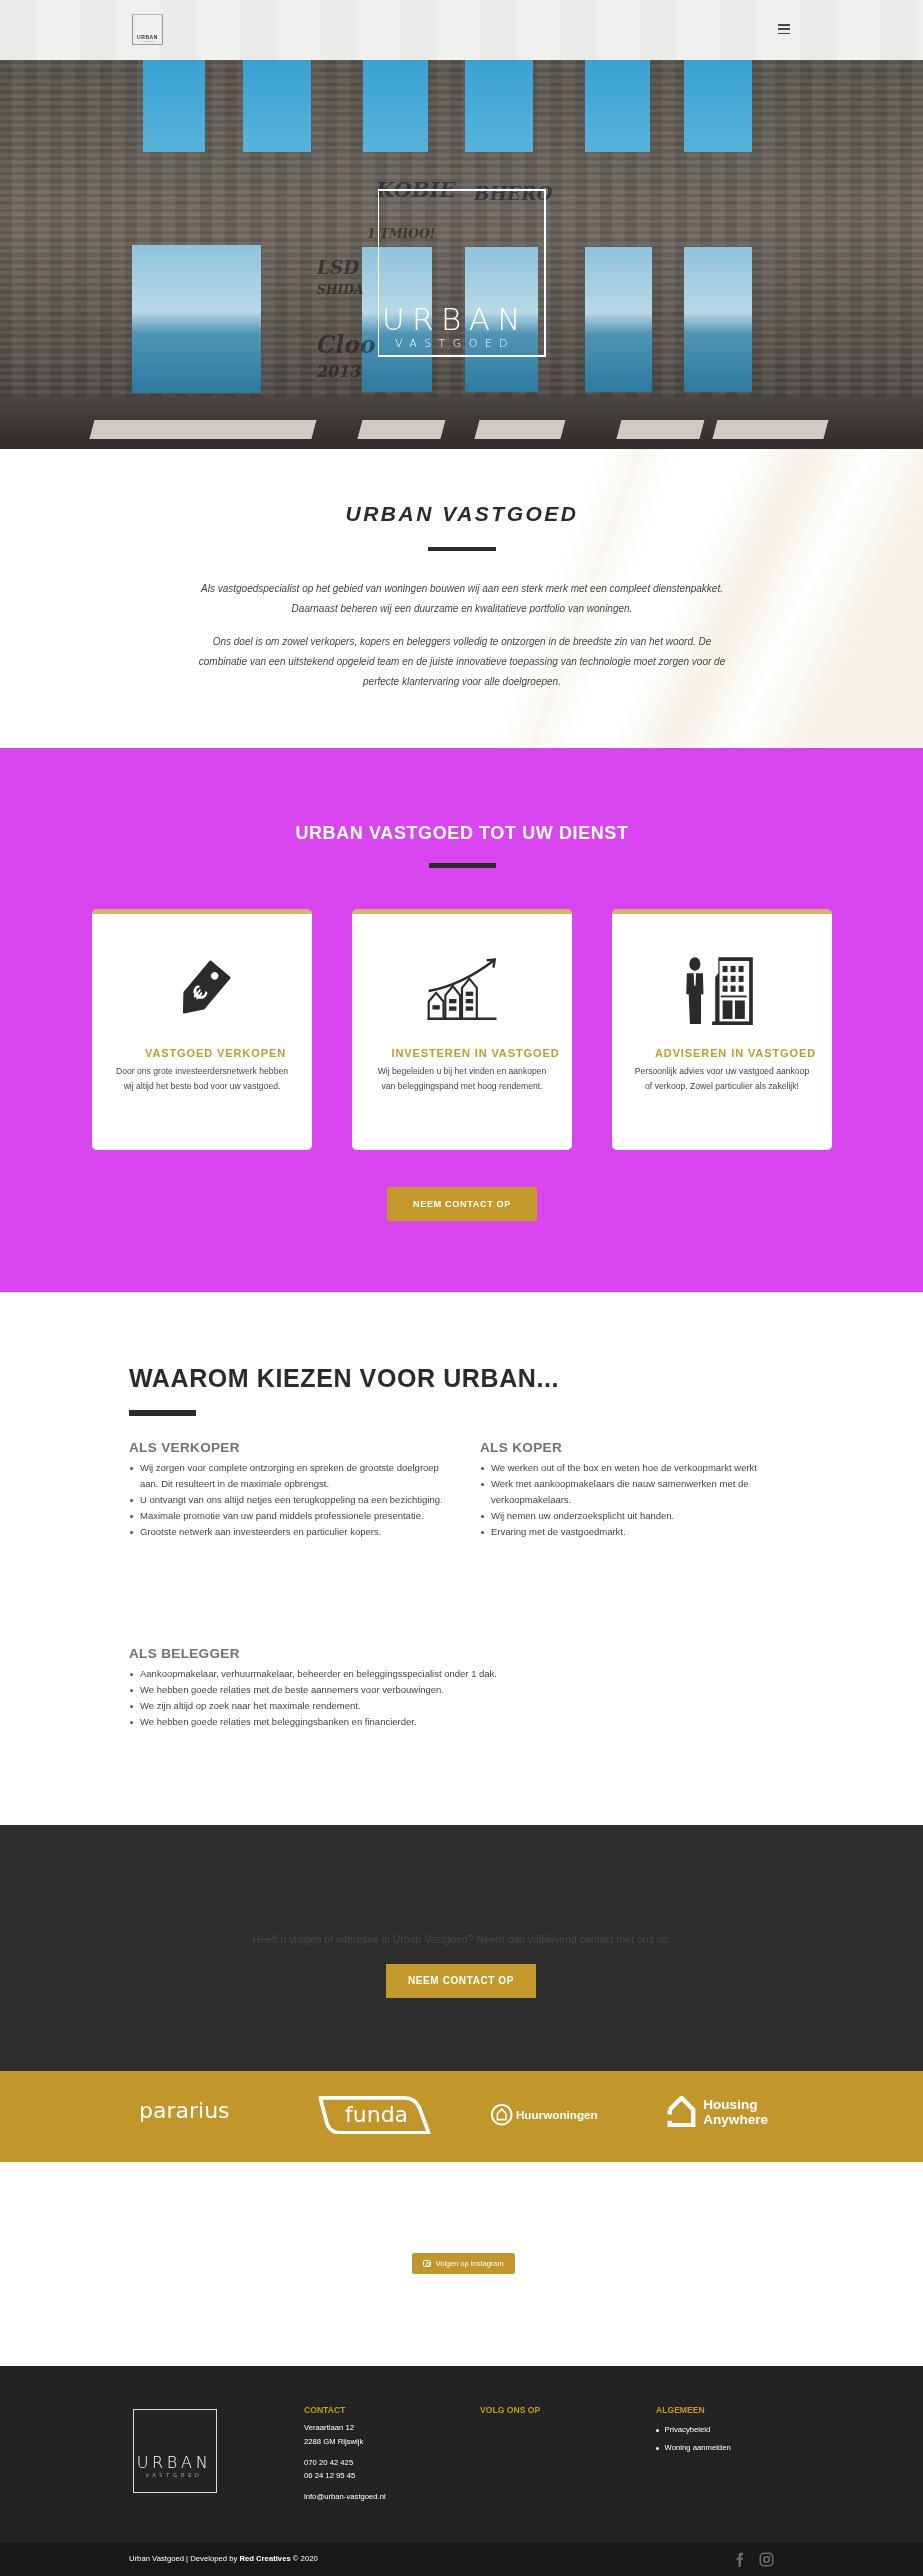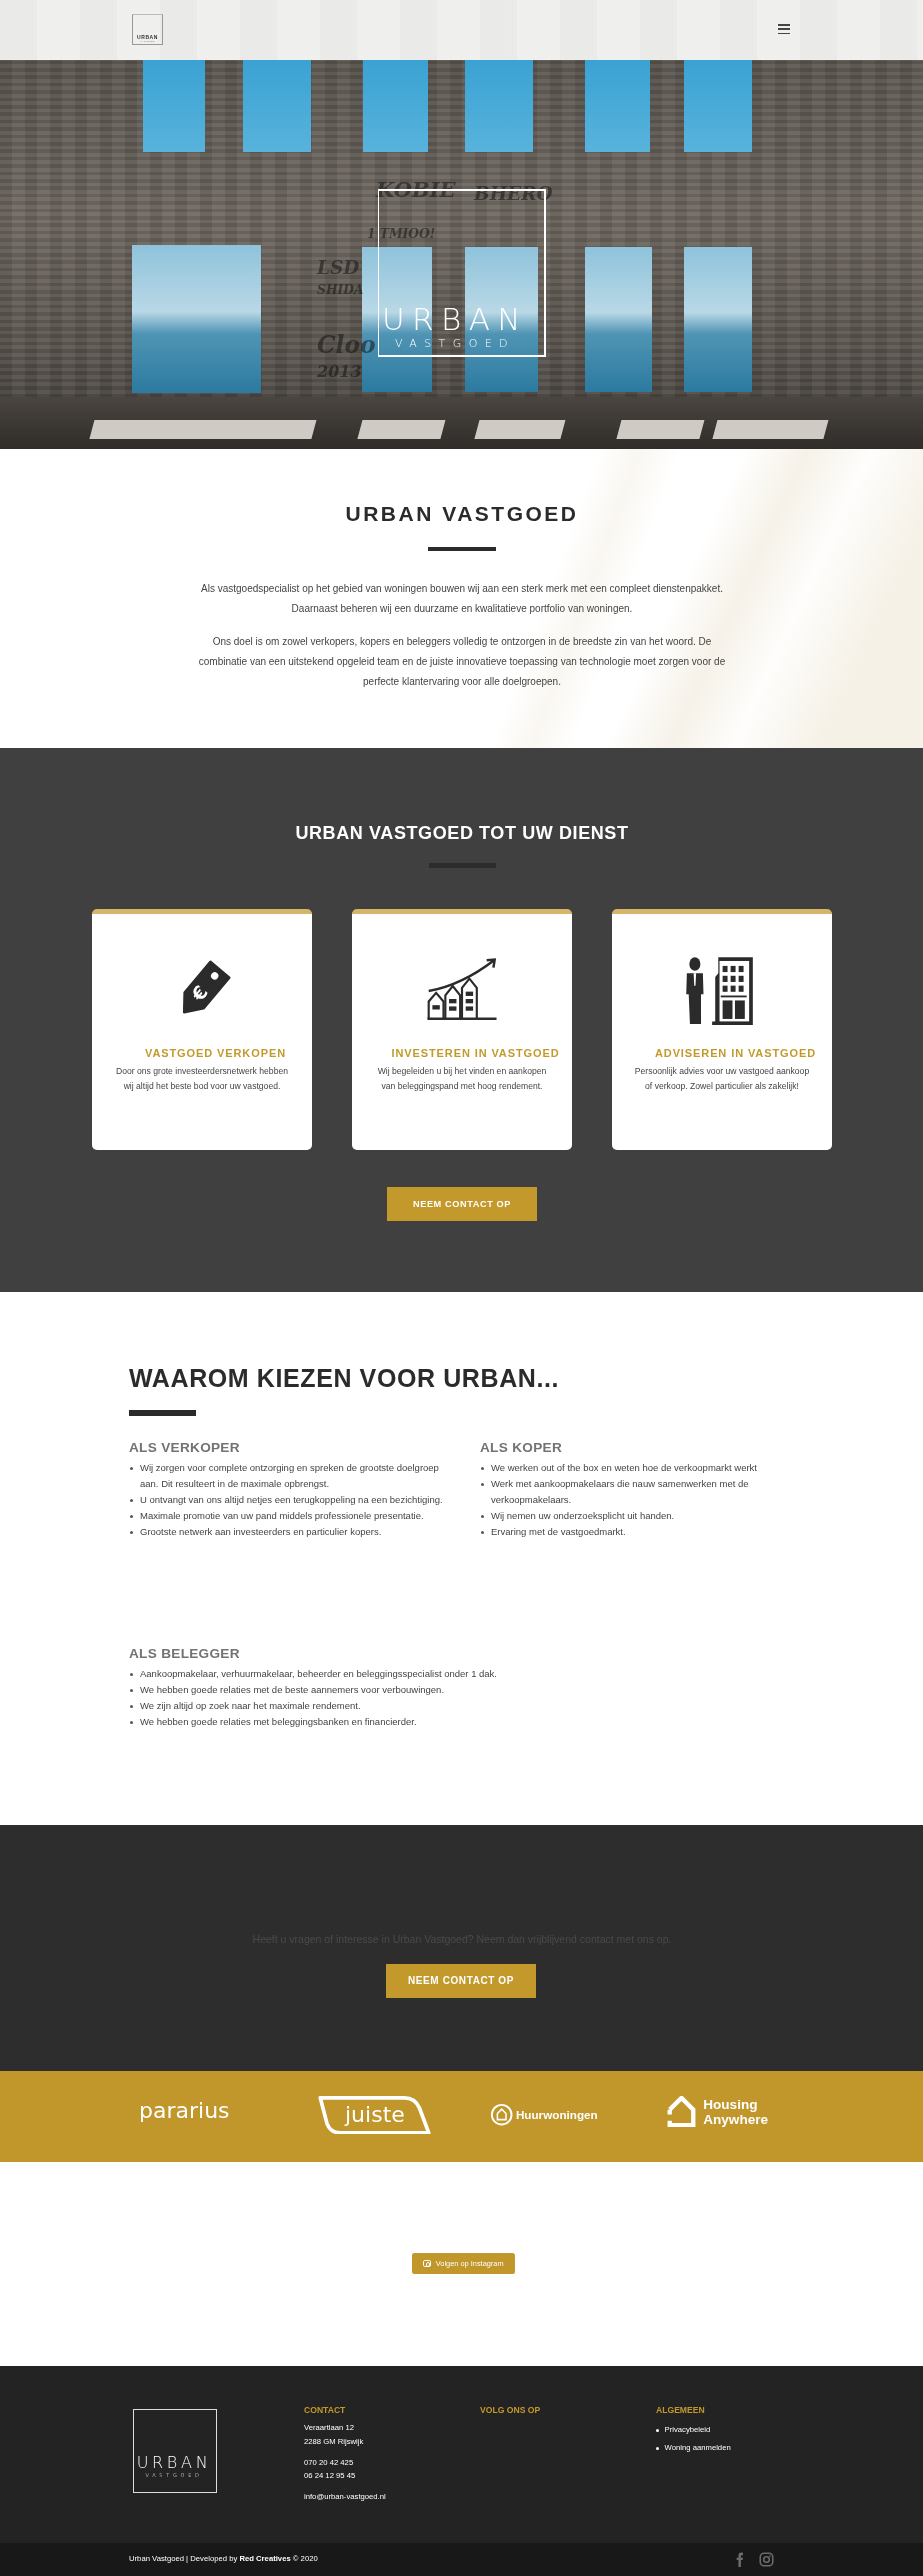--- a/index.html
+++ b/index.html
@@ -28,33 +28,33 @@
   .win.sea { background: linear-gradient(180deg, #8ec3db 0%, #b9d8e6 45%, #4f94b4 60%, #2c7aa0 100%); }
   .floor { position: absolute; left: 0; right: 0; bottom: 0; height: 52px; background: linear-gradient(180deg, #4a4540 0%, #2f2c29 100%); }
   .floor-plate { position: absolute; bottom: 11px; height: 18.5px; background: #cfcac4; transform: skewX(-15deg); }
   .graffiti { position: absolute; font-family: "DejaVu Serif", serif; font-weight: bold; color: rgba(20,20,20,0.55); font-style: italic; }
   .hero-logo { position: absolute; left: 378px; top: 129px; width: 168px; height: 168px; border: 2.5px solid #fff; border-left-width: 1.8px; }
   .hero-logo-text { position: absolute; left: 375px; top: 243px; width: 160px; text-align: center; color: #fff; }
   .hero-logo-text .big { font-family: "DejaVu Sans", sans-serif; font-size: 31px; letter-spacing: 7.4px; font-weight: 300; line-height: 32px; }
   .hero-logo-text .small { font-family: "DejaVu Sans", sans-serif; font-size: 11px; letter-spacing: 7.4px; line-height: 15px; font-weight: 300; margin-top: 1.2px; }
 
   
-  .intro { position: relative; height: 299px; background: #fff; overflow: hidden; text-align: center; }
+  .intro { position: relative; height: 299px; background: #fff; overflow: hidden; text-align: center; font-style: italic; }
   .intro .rays { position: absolute; inset: 0;
     background:
       linear-gradient(110deg, transparent 58%, rgba(240,232,215,0.35) 62%, transparent 66%),
       linear-gradient(115deg, transparent 70%, rgba(235,225,205,0.45) 76%, rgba(250,247,240,0.2) 82%, rgba(238,230,212,0.55) 90%); }
   .intro h1 { position: relative; padding-top: 53px; font-size: 21px; letter-spacing: 2.5px; color: #2b2b2b; font-weight: bold; }
   .intro .bar { position: relative; margin: 21px auto 0; width: 68px; height: 4.3px; background: #2b2b2b; }
   .intro p { position: relative; font-size: 10px; line-height: 20px; color: #444; max-width: 530px; margin: 0 auto; }
   .intro p.p1 { margin-top: 28px; }
   .intro p.p2 { margin-top: 12.3px; }
 
   
-  .services { position: relative; height: 544px; background: #404040; text-align: center; }
+  .services { position: relative; height: 544px; background: #d946ef; text-align: center; }
   .services h2 { padding-top: 75px; color: #fff; font-size: 18px; letter-spacing: 0.6px; font-weight: bold; }
   .services .bar { margin: 18.5px auto 0; width: 67px; height: 5px; background: #2c2c2c; }
   .card { position: absolute; top: 161px; width: 220px; height: 241px; background: #fff; border-radius: 5px; overflow: hidden; border-top: 5.5px solid #d4b56a; }
   .card .icon-wrap { height: 80px; margin-top: 37px; display: flex; align-items: center; justify-content: center; }
   .card h3 { margin-top: 16px; color: #c29a2c; font-size: 11px; letter-spacing: 0.9px; font-weight: bold; padding-left: 27px; }
   .card p { margin: 5px auto 0; width: 179px; font-size: 8.6px; line-height: 15.4px; color: #444; }
   .btn-gold { display: inline-block; background: #c3992b; color: #fff; font-weight: bold; letter-spacing: 0.6px; font-size: 10px; cursor: pointer; text-align: center; }
   .services .btn-gold { position: absolute; left: 387px; top: 439px; width: 150px; height: 34px; line-height: 34px; font-size: 9.2px; }
 
   
@@ -275,21 +275,21 @@
   <a class="btn-gold" style="position:absolute;left:386px;top:139px;width:150px;height:34px;line-height:34px;">NEEM CONTACT OP</a>
 </section>
 
 <section class="partners">
   <div class="partner" style="left:139px;top:27px;font-size:22px;font-family:'DejaVu Sans',sans-serif;font-weight:normal;letter-spacing:0;">pararius</div>
 
   <div class="partner" style="left:318px;top:25px;width:113px;height:38px;">
     <svg width="113" height="38" viewBox="0 0 183 62" style="position:absolute;left:0;top:0;">
       <path d="M3 3 L140 3 Q158 3 165 20 L180 60 L35 60 Q20 60 14 45 Z" fill="none" stroke="#fff" stroke-width="6" stroke-linejoin="round"></path>
     </svg>
-    <span style="position:absolute;left:27px;top:5.5px;font-size:22px;font-family:'DejaVu Sans',sans-serif;font-weight:normal;">juiste</span>
+    <span style="position:absolute;left:27px;top:5.5px;font-size:22px;font-family:'DejaVu Sans',sans-serif;font-weight:normal;">funda</span>
   </div>
 
   <div class="partner" style="left:490px;top:32px;display:flex;align-items:center;gap:2.5px;text-align:right;">
     <svg width="23.4" height="23.4" viewBox="0 0 38 38">
       <circle cx="19" cy="19" r="16" fill="none" stroke="#fff" stroke-width="3"></circle>
       <path d="M12 27 L12 17 L19 10 L26 17 L26 27 Z" fill="none" stroke="#fff" stroke-width="2.5"></path>
     </svg>
     <span style="font-size:11.7px;font-family:'Liberation Sans',sans-serif;">Huurwoningen</span>
   </div>
 

